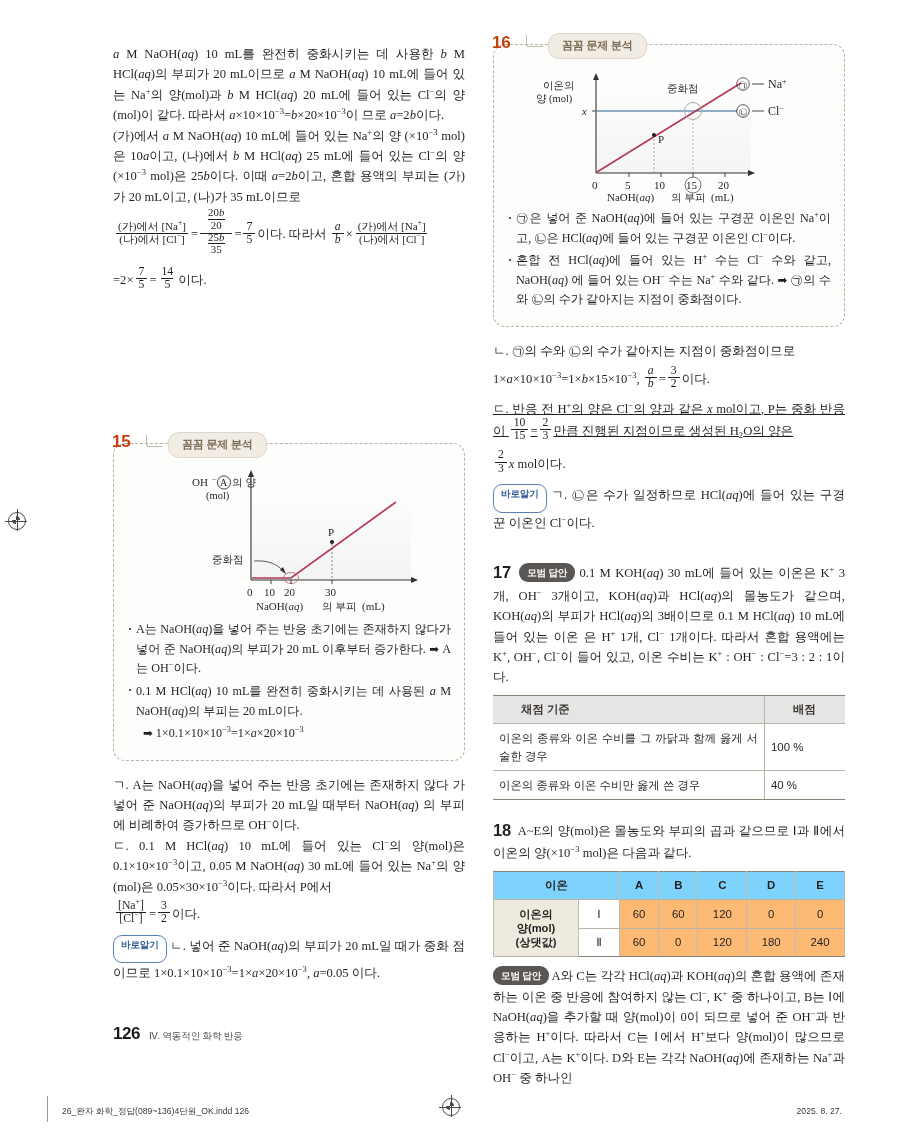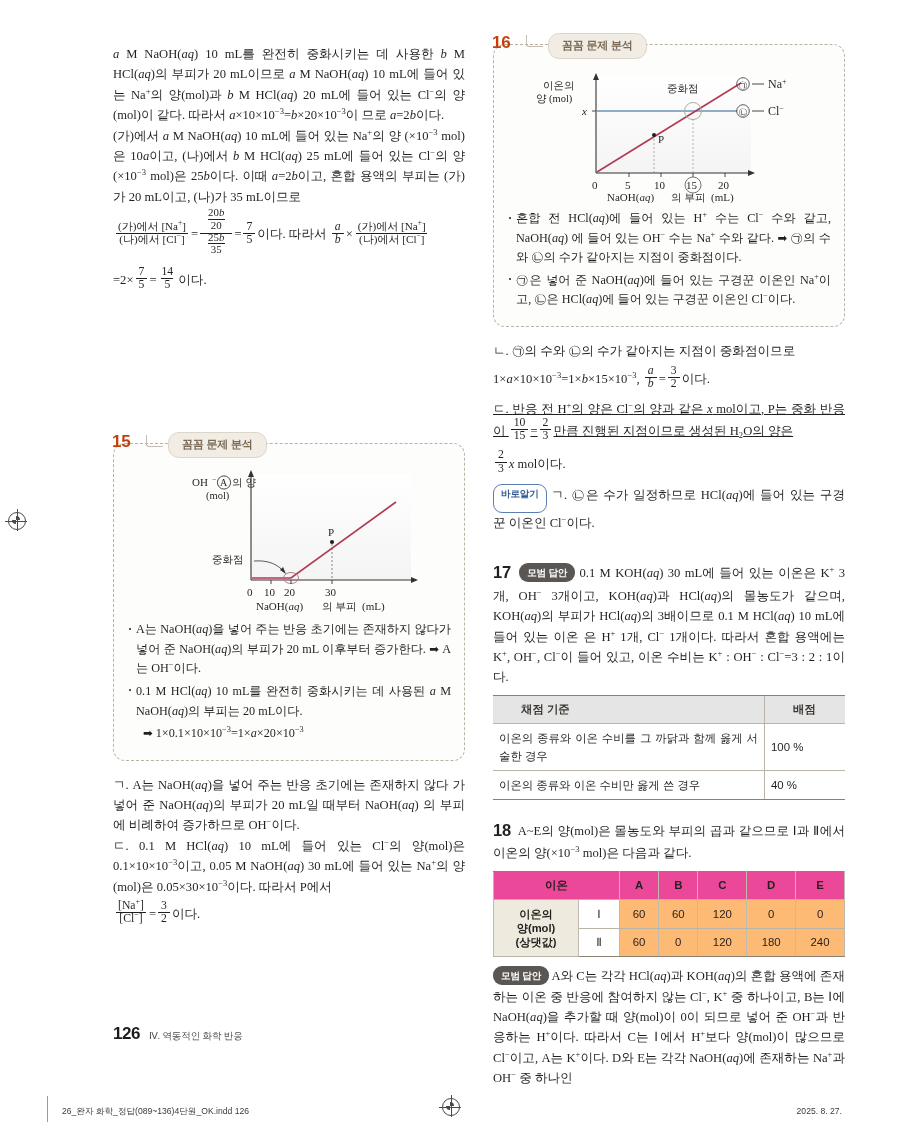--- a/index.html
+++ b/index.html
@@ -199,21 +199,21 @@
   }
   .rubric td { background: #ffffff; }
   .rubric .pts { text-align: left; width: 46px; border-left: 0.9px solid #b9b3a8; }
   .rubric tbody tr:last-child td { border-bottom: 1.4px solid #8a8274; }
 
   .ionstbl { font-family: "Liberation Serif", serif; font-size: 12.4px; text-align: center; }
   .ionstbl th, .ionstbl td {
     border: 0.9px solid #c0bab0;
     padding: 3.5px 2px;
   }
-  .ionstbl thead th { background: #ec4899; font-weight: bold; }
+  .ionstbl thead th { background: #7dd3fc; font-weight: bold; }
   .ionstbl .rowhdr { background: #eeeade; font-weight: bold; font-size: 11.2px;
                      font-family: "Liberation Sans", sans-serif; line-height: 1.28; width: 72px; }
   .ionstbl .rlabel { background: #ffffff; width: 28px; }
   .ionstbl tbody td { background: #fdba74; }
   .ionstbl .outer-top { border-top: 1.5px solid #8a8274; }
   .ionstbl .outer-bottom { border-bottom: 1.5px solid #8a8274; }
 
   
   .figwrap { display: flex; justify-content: center; margin: 4px 0 6px 0; }
 
@@ -409,20 +409,26 @@
     <p class="body" style="margin-top:5px;">
       <span class="frac">
           <span class="num">[Na<sup class="sm">+</sup>]</span>
           <span class="den">[Cl<sup class="sm">−</sup>]</span>
         </span>=<span class="frac">
           <span class="num">3</span>
           <span class="den">2</span>
         </span>이다.
     </p>
 
+    <p class="body" style="margin-top:7px;">
+      <span class="tag-oval">바로알기</span>
+      ㄴ. 넣어 준 NaOH(<span class="ital">aq</span>)의 부피가 20 mL일 때가 중화
+      점이므로 1×0.1×10×10<sup class="sm">−3</sup>=1×<span class="ital">a</span>×20×10<sup class="sm">−3</sup>, <span class="ital">a</span>=0.05
+      이다.
+    </p>
   </div>
 
   <div class="col col-right">
 
     <div class="analysis" style="margin-top:0;">
       <div class="qnum-out">16</div>
       <div class="analysis-head">
         <div class="tick-connector"></div>
         <div class="badge-pill">꼼꼼 문제 분석</div>
       </div>
@@ -483,25 +489,25 @@
           <text x="167" y="122" font-family="'Liberation Serif',serif" font-size="11" fill="#231f20">15</text>
           <text x="199" y="122" font-family="'Liberation Serif',serif" font-size="11" fill="#231f20">20</text>
 
           <text x="88" y="134" font-family="'Liberation Serif',serif" font-size="11" fill="#231f20">NaOH(<tspan font-style="italic">aq</tspan>)</text>
           <text x="152" y="134" font-family="'Liberation Sans',sans-serif" font-size="10.5" fill="#231f20">의 부피</text>
           <text x="192" y="134" font-family="'Liberation Serif',serif" font-size="11" fill="#231f20">(mL)</text>
         </svg>
       </div>
 
       <ul class="bullets">
+        <li>㉠은 넣어 준 NaOH(<span class="ital">aq</span>)에 들어 있는 구경꾼 이온인 Na<sup class="sm">+</sup>이고,
+          ㉡은 HCl(<span class="ital">aq</span>)에 들어 있는 구경꾼 이온인 Cl<sup class="sm">−</sup>이다.</li>
         <li>혼합 전 HCl(<span class="ital">aq</span>)에 들어 있는 H<sup class="sm">+</sup> 수는 Cl<sup class="sm">−</sup> 수와 같고, NaOH(<span class="ital">aq</span>)
           에 들어 있는 OH<sup class="sm">−</sup> 수는 Na<sup class="sm">+</sup> 수와 같다. <span class="arrow">➡</span> ㉠의 수와 ㉡의 수가
           같아지는 지점이 중화점이다.</li>
-        <li>㉠은 넣어 준 NaOH(<span class="ital">aq</span>)에 들어 있는 구경꾼 이온인 Na<sup class="sm">+</sup>이고,
-          ㉡은 HCl(<span class="ital">aq</span>)에 들어 있는 구경꾼 이온인 Cl<sup class="sm">−</sup>이다.</li>
       </ul>
     </div>
 
     <p class="body">
       ㄴ. ㉠의 수와 ㉡의 수가 같아지는 지점이 중화점이므로
     </p>
     <p class="body" style="margin-top:6px;">
       1×<span class="ital">a</span>×10×10<sup class="sm">−3</sup>=1×<span class="ital">b</span>×15×10<sup class="sm">−3</sup>, <span class="frac">
           <span class="num ital">a</span>
           <span class="den ital">b</span>

